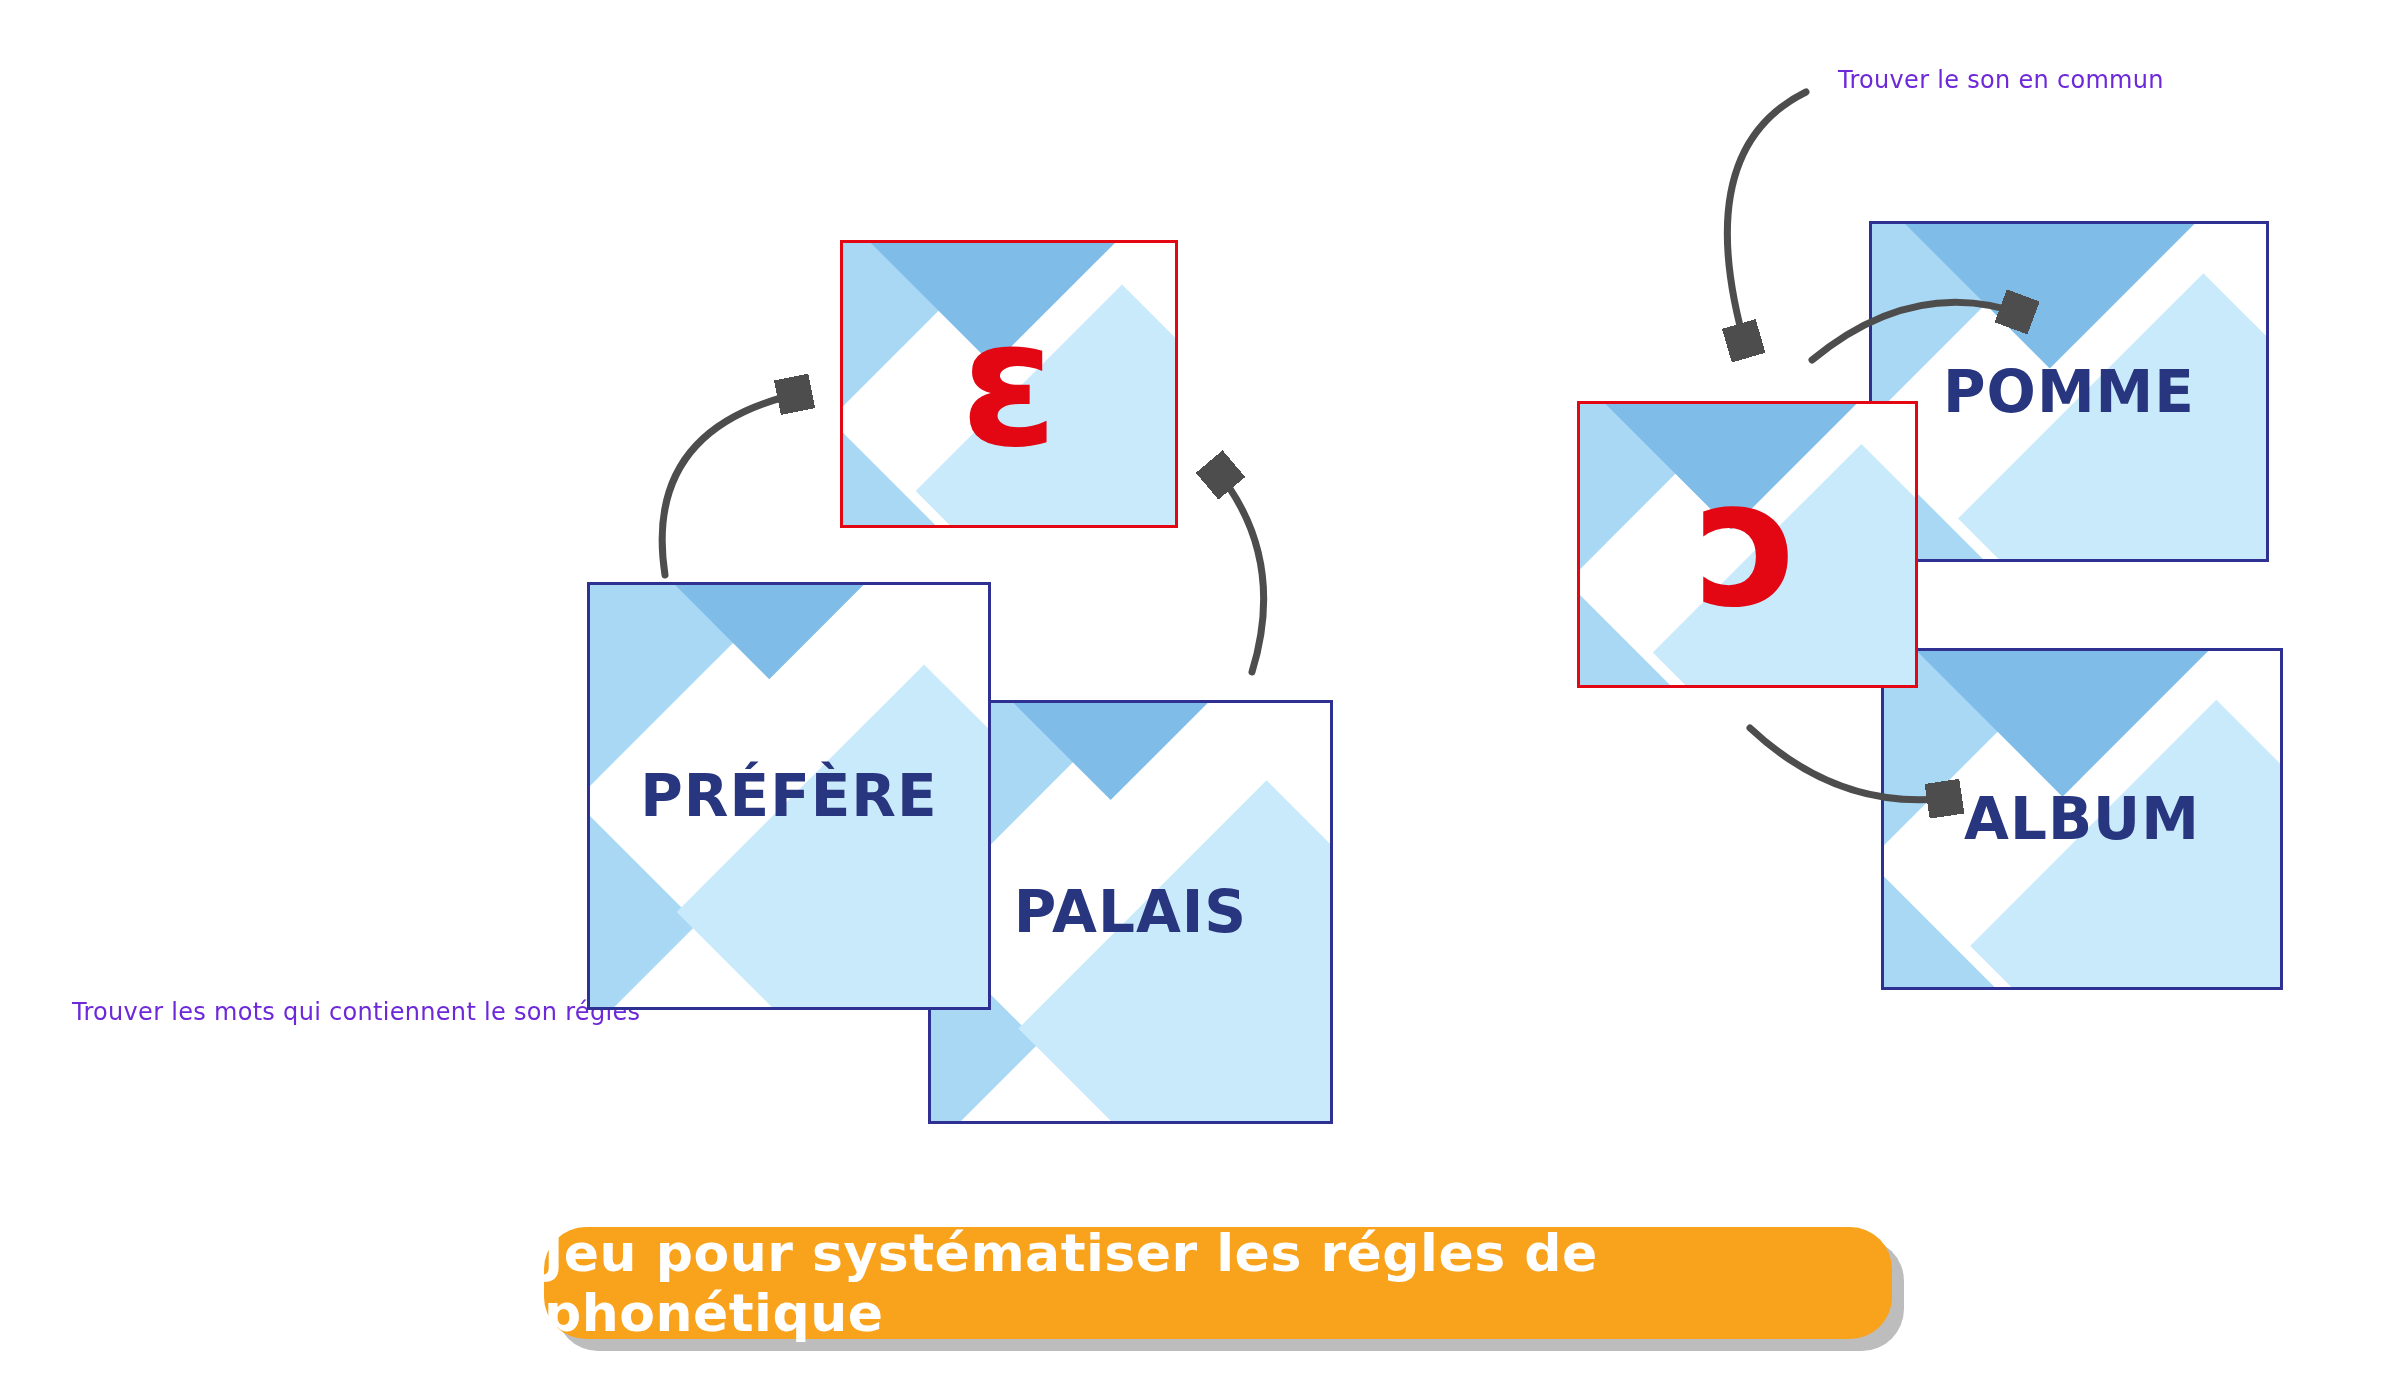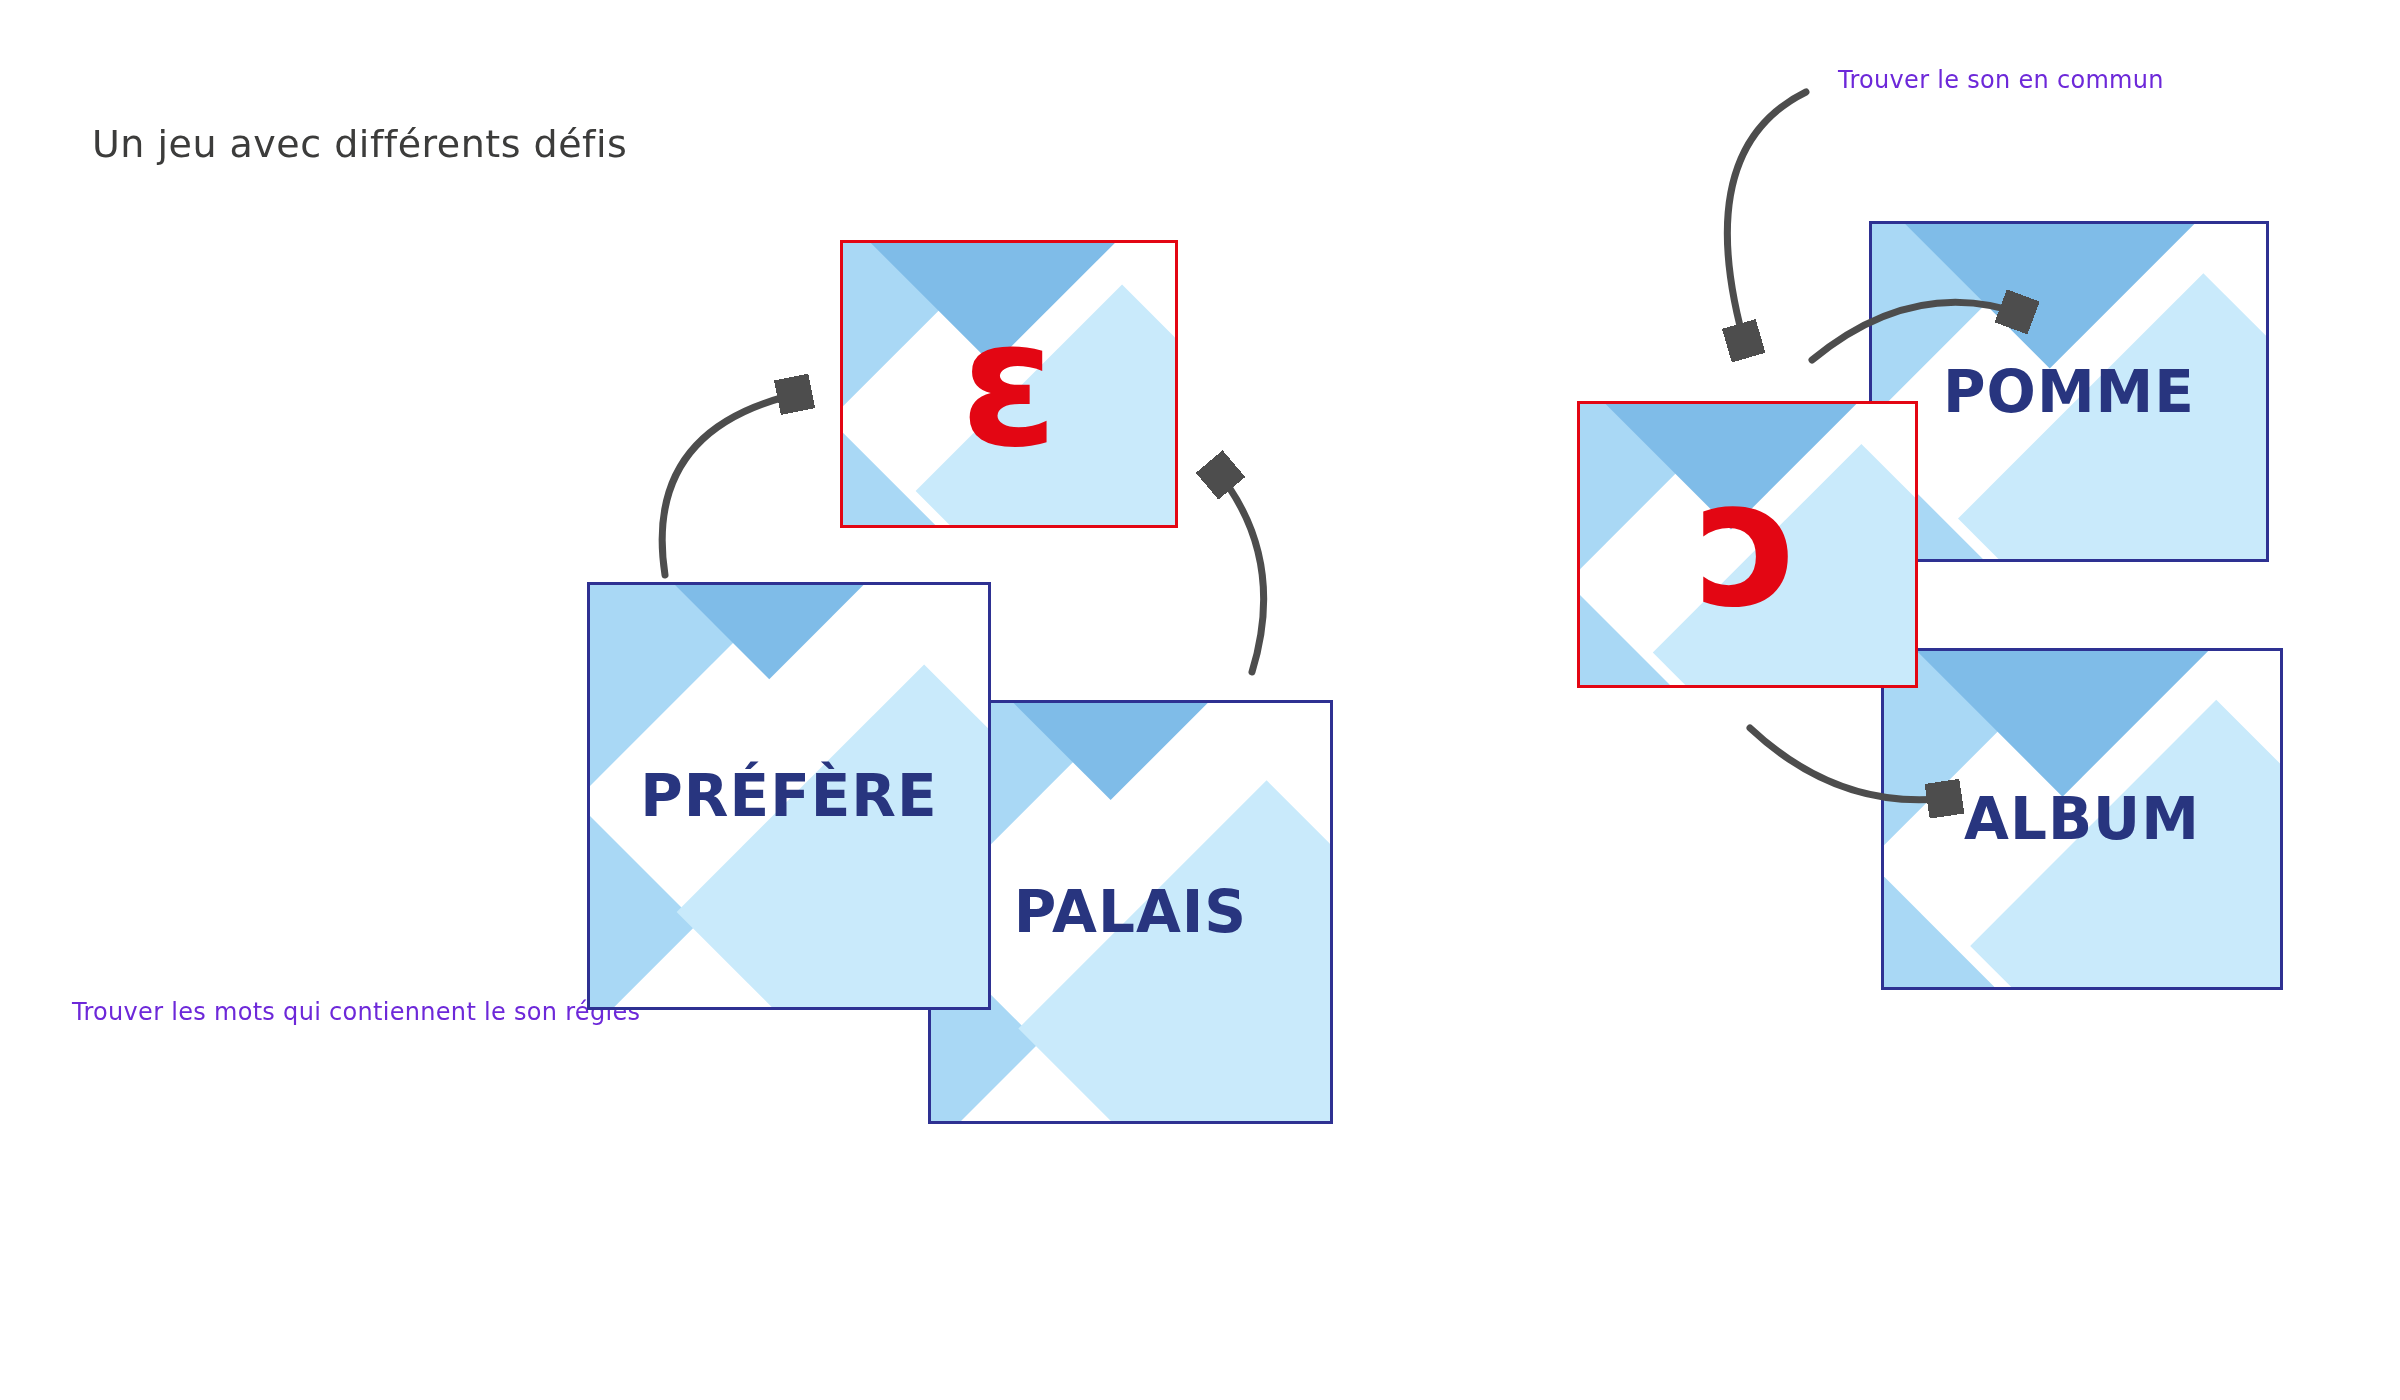--- a/index.html
+++ b/index.html
@@ -73,21 +73,20 @@
   }
   .banner span{
     color:#ffffff;font-weight:700;font-size:52px;letter-spacing:0.5px;
   }
 </style>
 </head>
 <body>
 
 <div class="canvas">
 
-  <div class="title">Un jeu avec différents défis</div>
 
   <div>
 
     <div class="card sound-card card-sound-left">
       <div class="dia d-light"></div>
       <div class="dia d-white"></div>
       <div class="dia d-pale"></div>
       <div class="dia d-mid"></div>
       <span class="sound-sym">ɛ</span>
     </div>
@@ -146,14 +145,17 @@
         <path d="M0,0 L6,3 L0,6 Z" fill="#4d4d4d" stroke="none"></path>
       </marker>
     </defs>
     <path d="M 665 575 Q 642 425 806 392" marker-end="url(#ah)"></path>
     <path d="M 1252 672 Q 1288 555 1213 466" marker-end="url(#ah)"></path>
     <path d="M 1806 92 Q 1688 150 1747 352" marker-end="url(#ah)"></path>
     <path d="M 1812 360 Q 1916 274 2028 316" marker-end="url(#ah)"></path>
     <path d="M 1750 728 Q 1842 814 1956 797" marker-end="url(#ah)"></path>
   </svg>
 
+  <div class="banner">
+    <span>Jeu pour systématiser les régles de phonétique</span>
+  </div>
 
 </div>
 
 </body></html>

